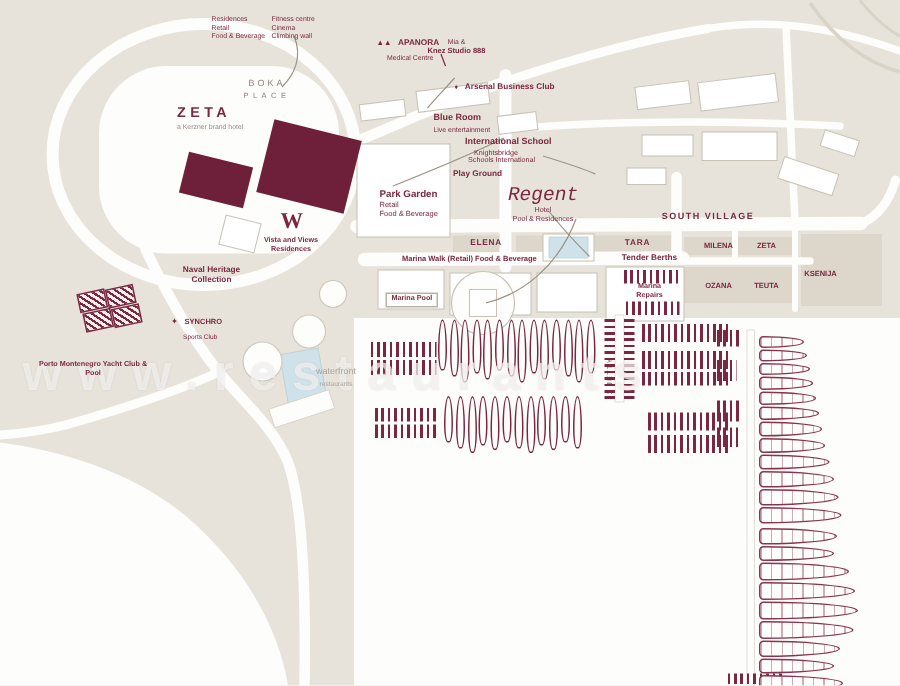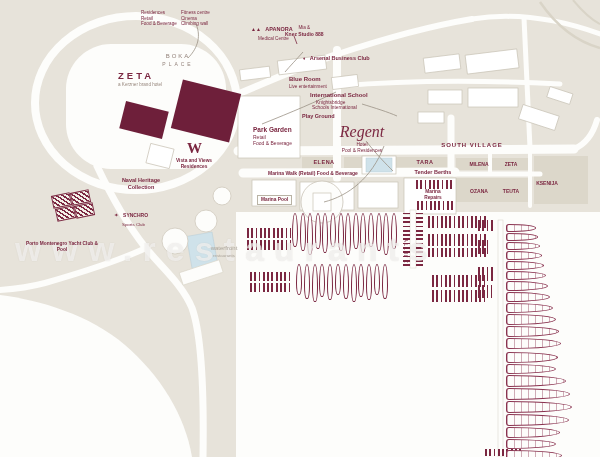--- a/index.html
+++ b/index.html
@@ -258,21 +258,21 @@
 
   <div class="lbl b" style="left:302px;top:113px;font-size:5.5px;">Play Ground</div>
 
   <div class="lbl" style="left:253px;top:126px;">
     <div class="b" style="font-size:6.5px;">Park Garden</div>
     <div style="font-size:5px;">Retail</div>
     <div style="font-size:5px;">Food &amp; Beverage</div>
   </div>
 
   <div class="lbl c" style="left:362px;top:122px;">
-    <div class="serif" style="font-size:16px;font-style:italic;">Regent</div>
+    <div class="serif" style="font-size:13px;font-style:italic;font-family:Liberation Mono, monospace;">Regent</div>
     <div style="font-size:4.8px;">Hotel</div>
     <div style="font-size:4.8px;">Pool &amp; Residences</div>
   </div>
 
   <div class="lbl c" style="left:194px;top:139px;">
     <div class="serif b" style="font-size:15px;letter-spacing:-1px;">W</div>
     <div class="b" style="font-size:4.8px;">Vista and Views</div>
     <div class="b" style="font-size:4.8px;">Residences</div>
   </div>
 

